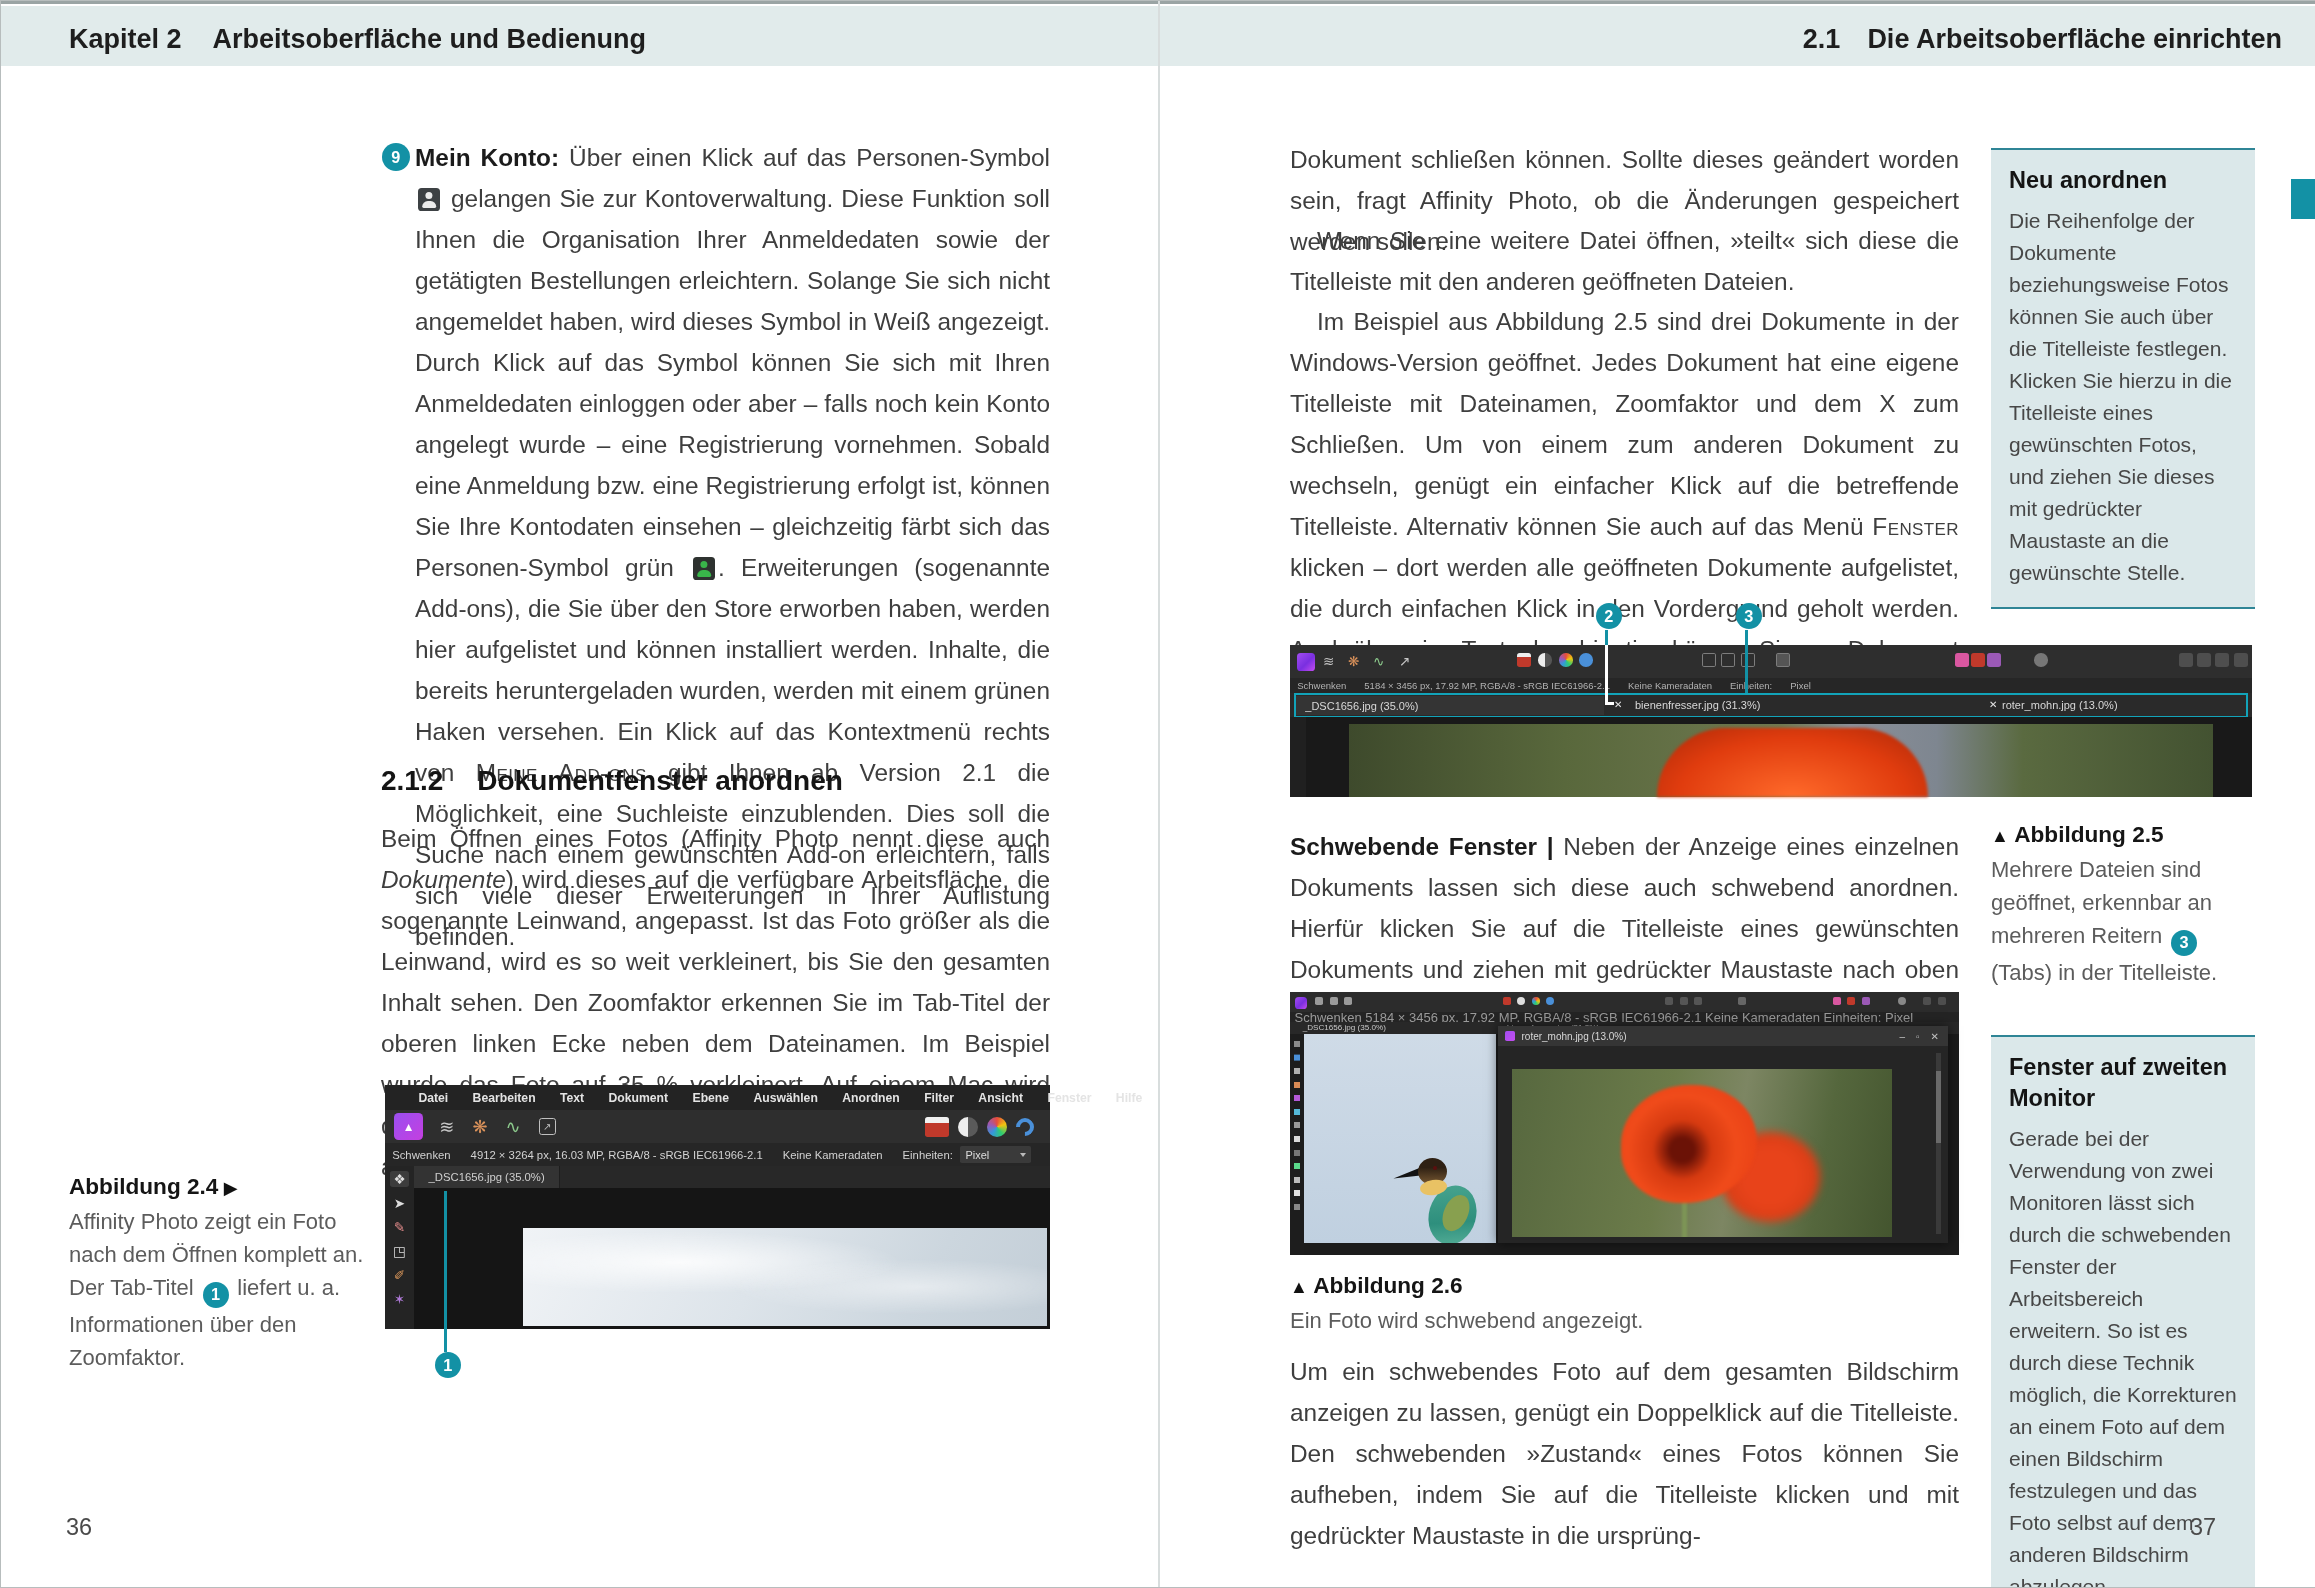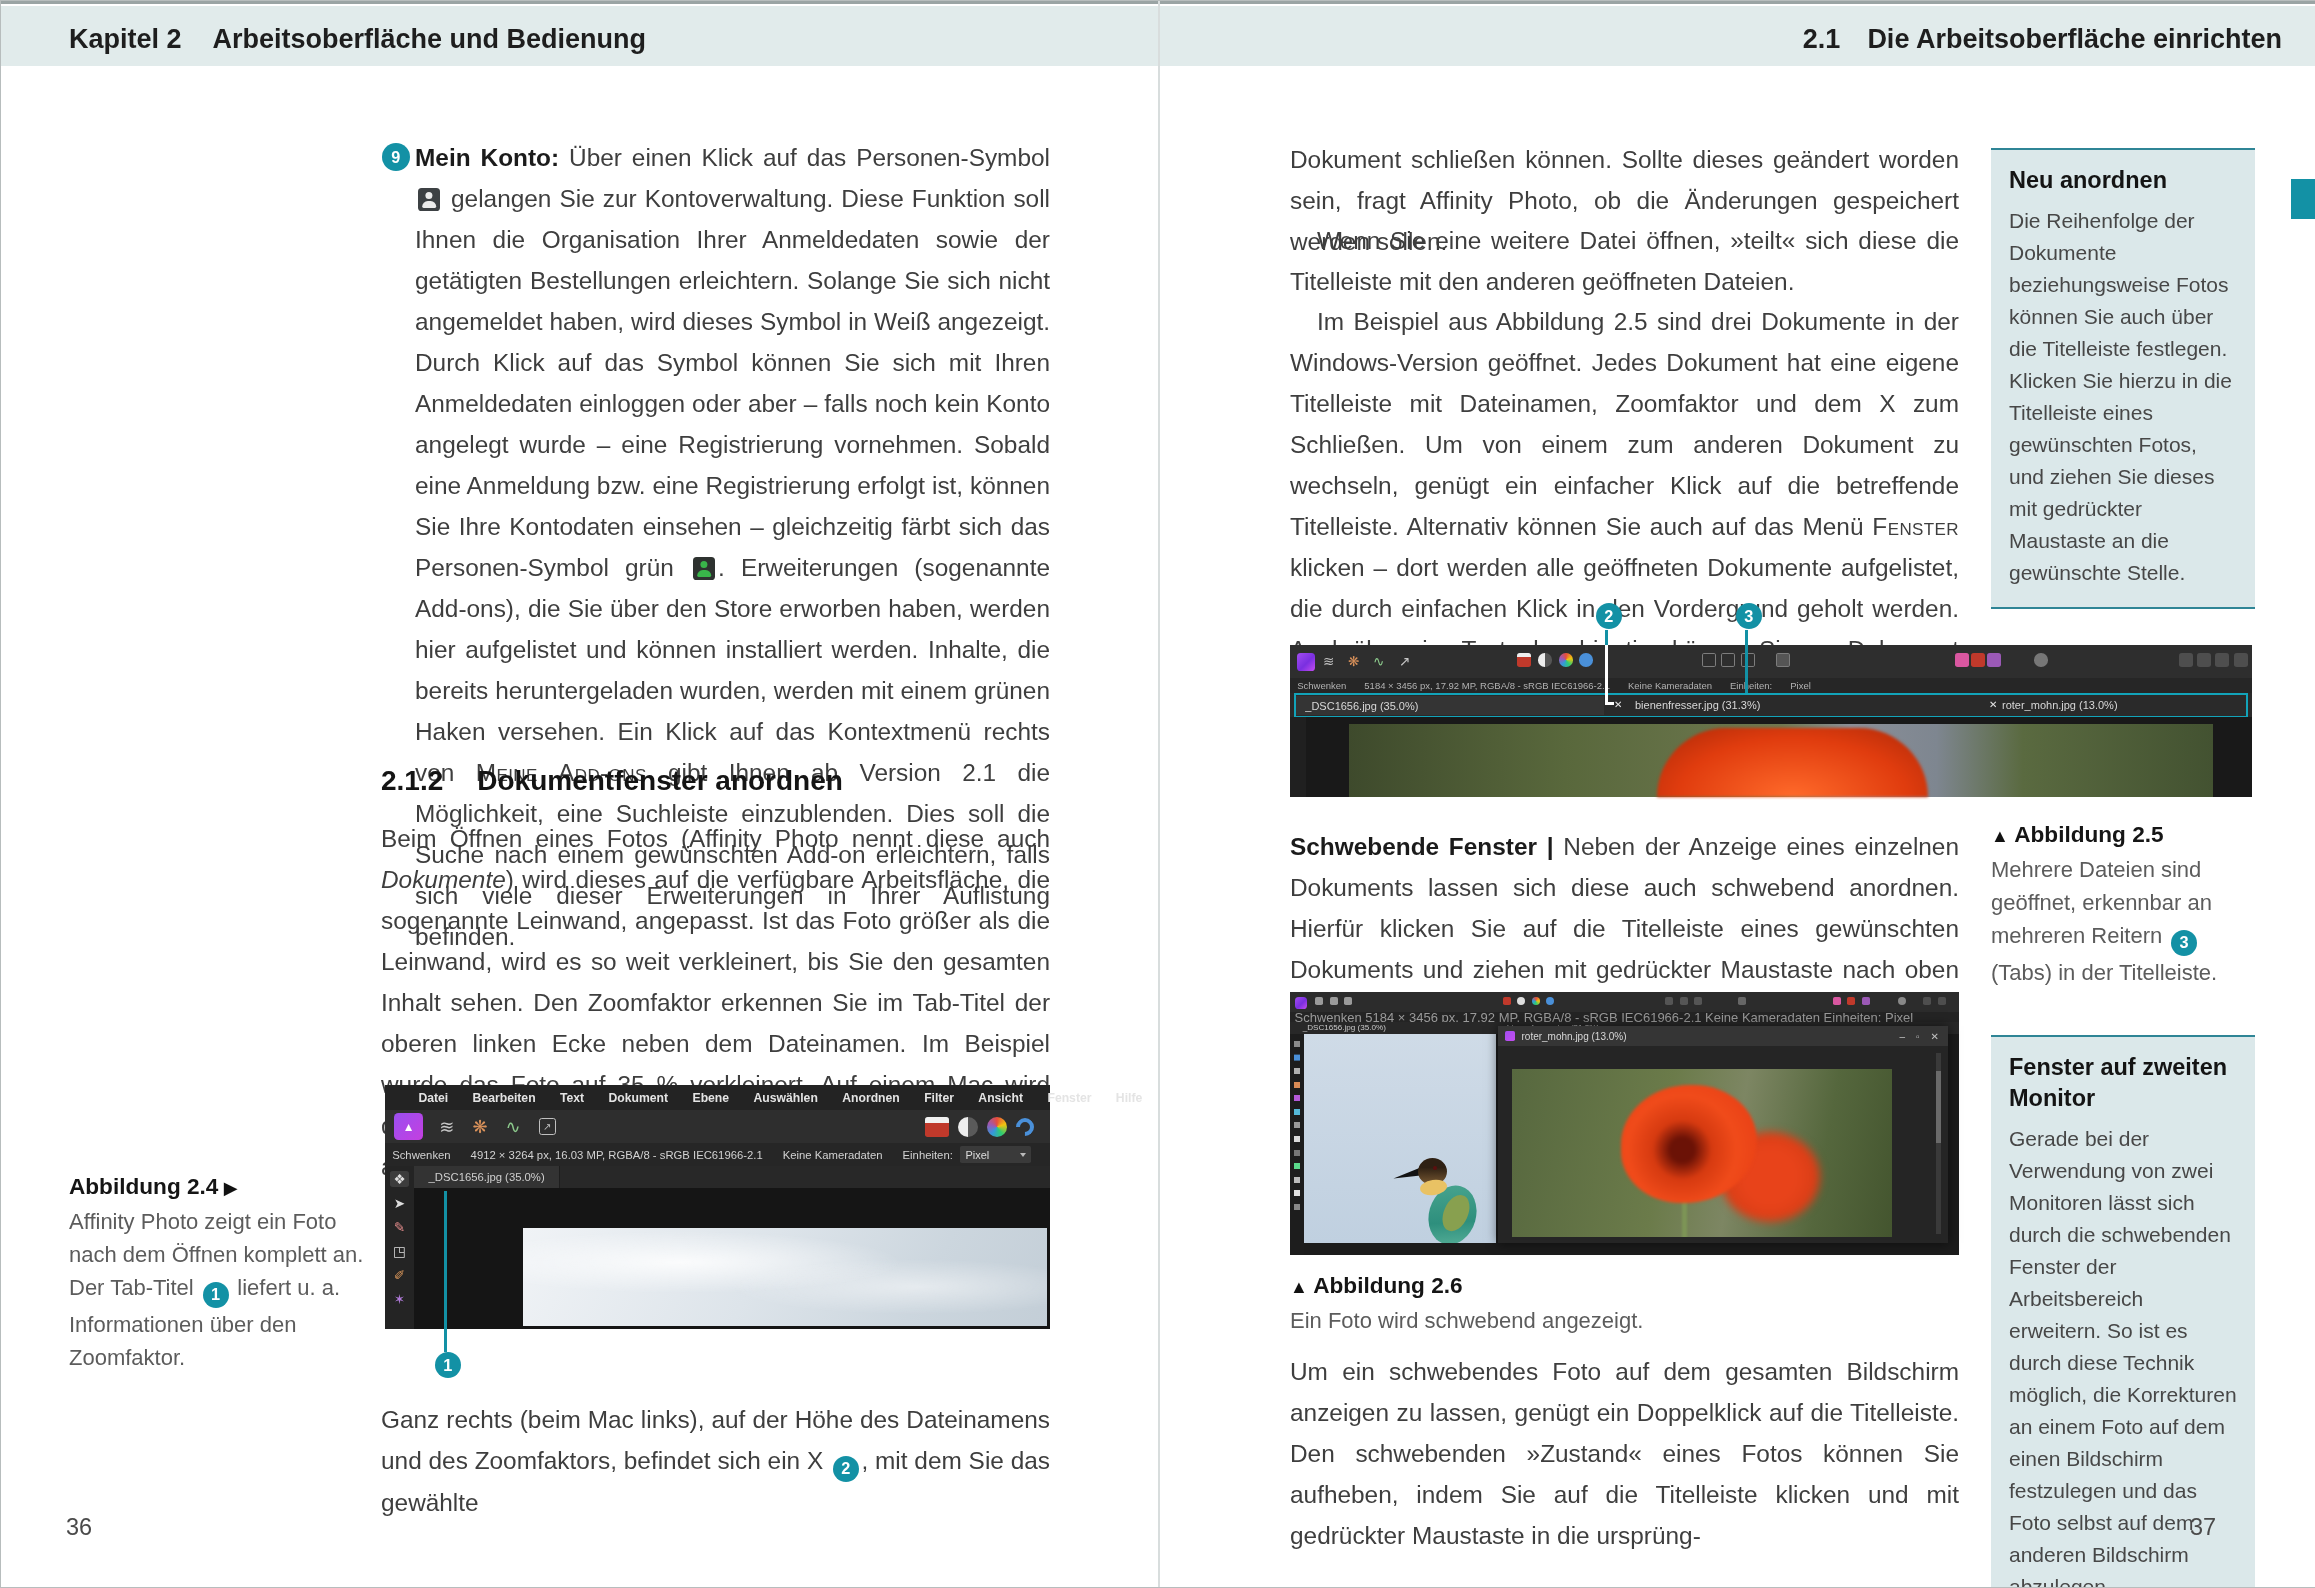--- a/index.html
+++ b/index.html
@@ -270,21 +270,20 @@
     </div>
   </div>
   <div class="abs" id="f24-line"></div>
   <span class="marker" id="m1">1</span>
 
   <div class="abs caption" id="cap24">
     <div><span class="cap-title">Abbildung 2.4</span><span class="cap-arrow">▶</span></div>
     <div><span class="seg-t">Affinity Photo zeigt ein Foto nach dem Öffnen komplett an. Der Tab-Titel </span><span class="seg-c">1</span><span class="seg-t"> liefert u. a. Informationen über den Zoomfaktor.</span></div>
   </div>
 
-  <p class="abs body-p" id="p24b"><span class="seg-t">Ganz rechts (beim Mac links), auf der Höhe des Dateinamens und des Zoomfaktors, befindet sich ein X </span><span class="seg-c">2</span><span class="seg-t">, mit dem Sie das gewählte</span></p>
   <div class="abs pagenum" id="pn-left">36</div>
 
   <p class="abs body-p indent" id="pr2">Wenn Sie eine weitere Datei öffnen, »teilt« sich diese die Titelleiste mit den anderen geöffneten Dateien.</p>
   <p class="abs body-p" id="pr1">Dokument schließen können. Sollte dieses geändert worden sein, fragt Affinity Photo, ob die Änderungen gespeichert werden sollen.</p>
   <p class="abs body-p indent" id="pr3"><span class="seg-t">Im Beispiel aus Abbildung 2.5 sind drei Dokumente in der Windows-Version geöffnet. Jedes Dokument hat eine eigene Titelleiste mit Dateinamen, Zoomfaktor und dem X zum Schließen. Um von einem zum anderen Dokument zu wechseln, genügt ein einfacher Klick auf die betreffende Titelleiste. Alternativ können Sie auch auf das Menü </span><span class="seg-sc">Fenster</span><span class="seg-t"> klicken – dort werden alle geöffneten Dokumente aufgelistet, die durch einfachen Klick in den Vordergrund geholt werden. Auch über eine Tastenkombination können Sie von Dokument zu Dokument »springen« – drücken Sie dafür </span><kbd class="seg-key">Strg</kbd><span class="seg-t">/</span><kbd class="seg-key">cmd</kbd><span class="seg-t">+</span><kbd class="seg-key">⇆</kbd><span class="seg-t">.</span></p>
 
   <div class="abs notebox" id="box1">
     <div class="nb-title">Neu anordnen</div>
     <div class="nb-text">Die Reihenfolge der Dokumente beziehungsweise Fotos können Sie auch über die Titelleiste festlegen. Klicken Sie hierzu in die Titelleiste eines gewünschten Fotos, und ziehen Sie dieses mit gedrückter Maustaste an die gewünschte Stelle.</div>
   </div>

